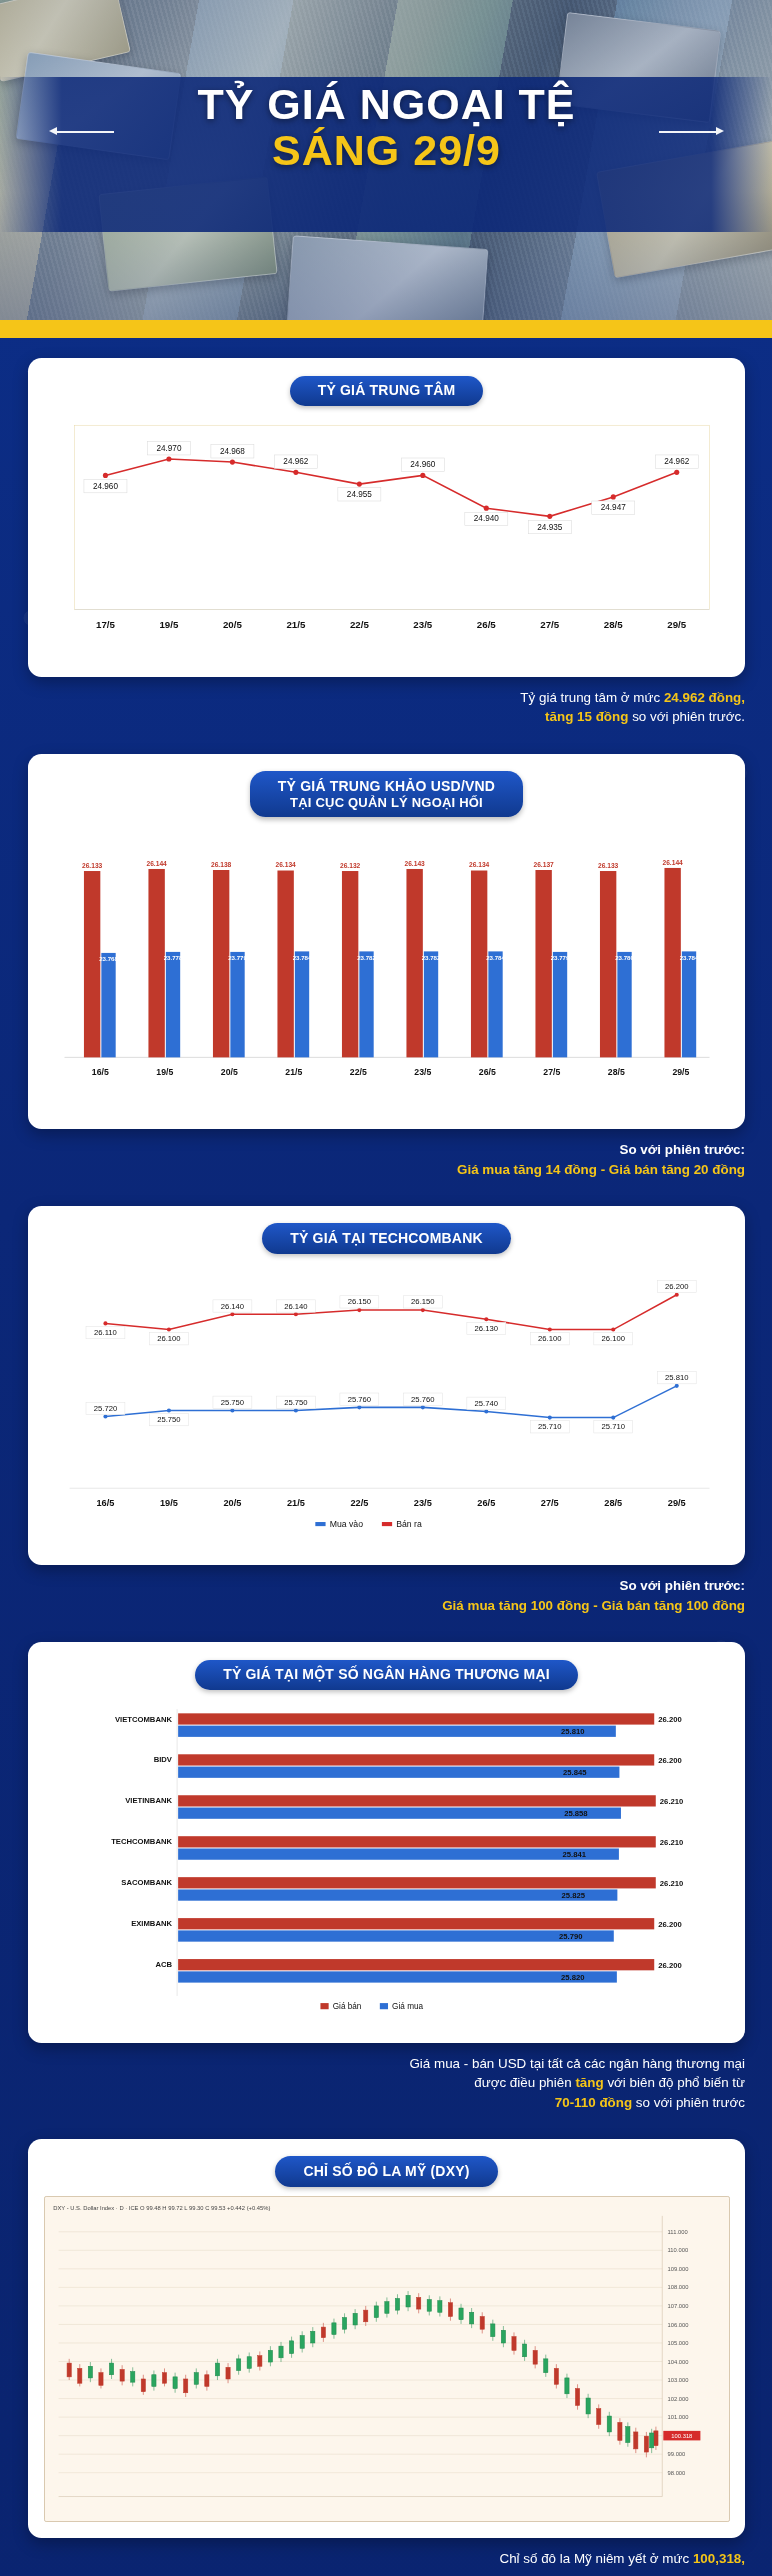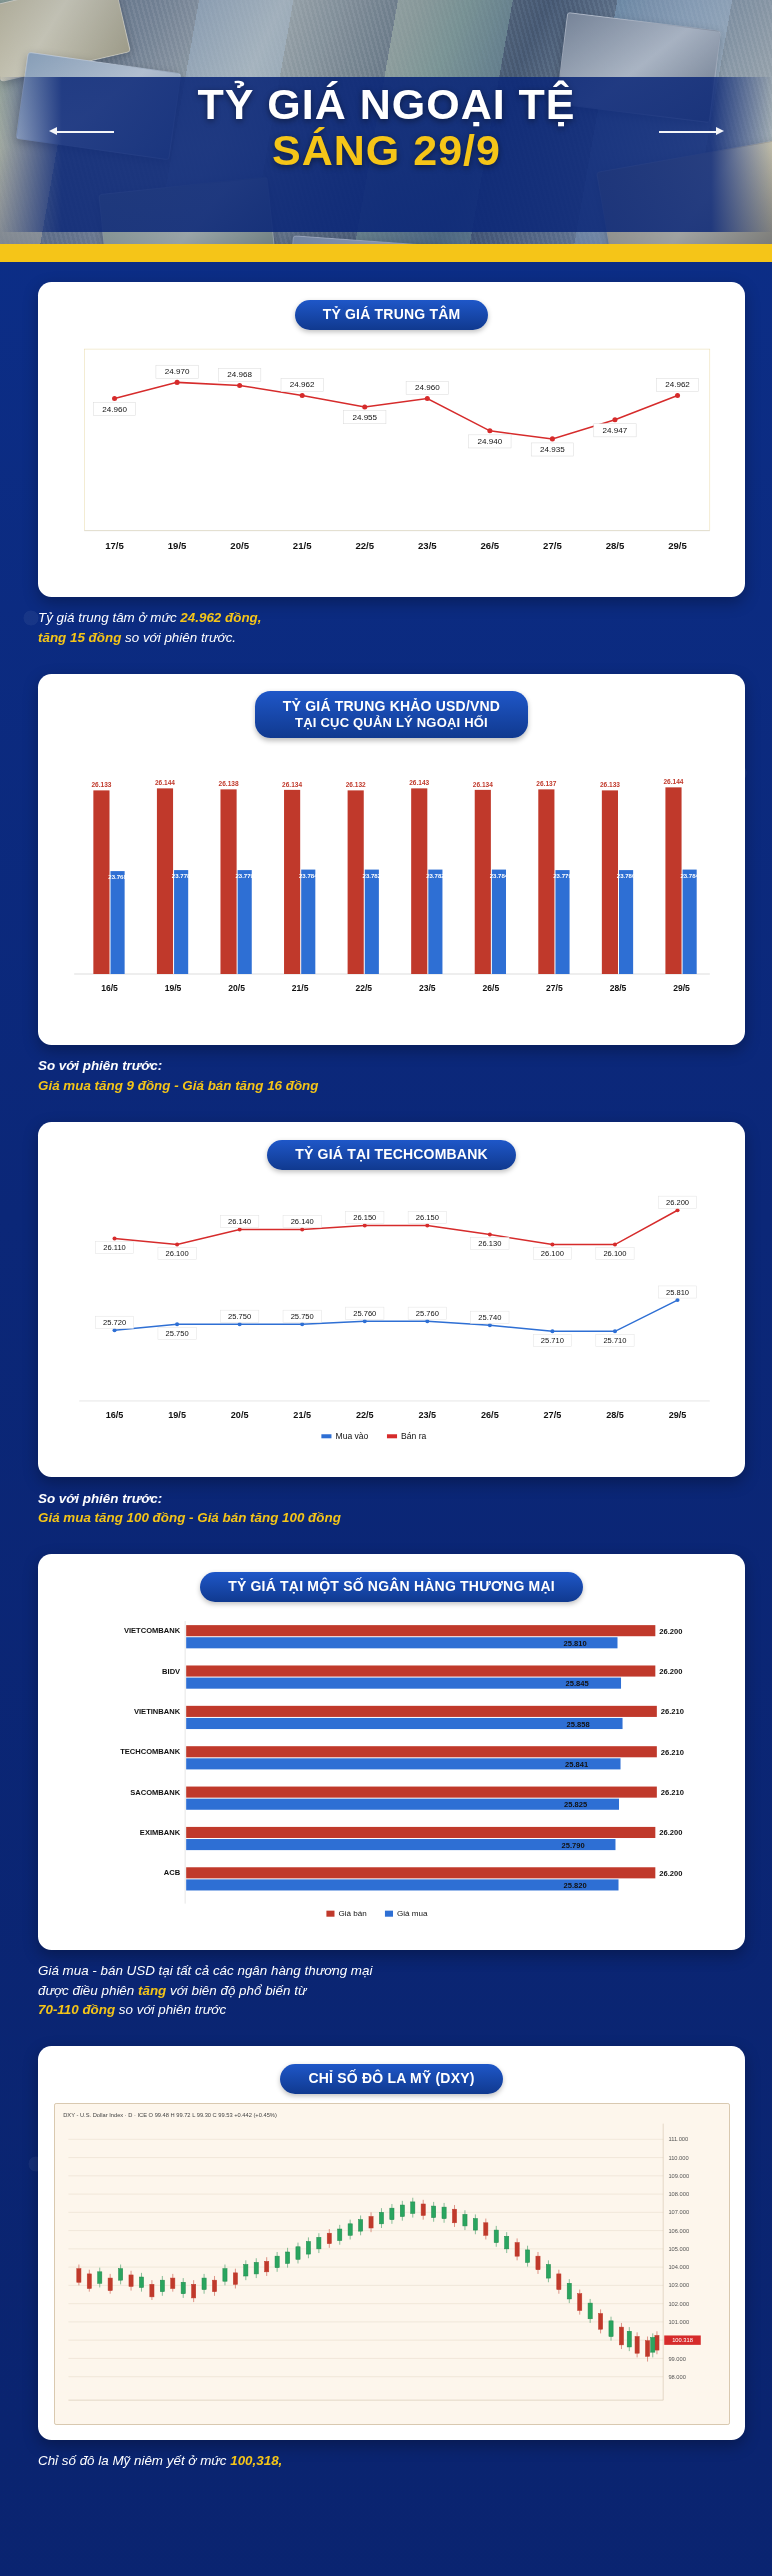--- a/index.html
+++ b/index.html
@@ -20,21 +20,21 @@
       radial-gradient(circle at 721px 1649px, rgba(255,255,255,0.05) 0 8.2px, transparent 8.8px),
       radial-gradient(circle at 36px 2164px, rgba(255,255,255,0.05) 0 7.2px, transparent 7.7px),
       radial-gradient(circle at 732px 2628px, rgba(255,255,255,0.05) 0 9.3px, transparent 9.8px),
       linear-gradient(180deg,#0c2f8a 0%, #0b2778 35%, #0a2470 70%, #0b2577 100%);
     overflow: hidden;
   }
 
   
   .hero {
     position: relative;
-    height: 244px;
+    height: 320px;
     overflow: hidden;
     background:
       linear-gradient(115deg, #6c7f8d 0%, #8d9aa4 18%, #b9c2bd 32%, #7e8d93 48%, #55677a 62%, #8ea0ae 78%, #c9cfc6 100%);
   }
   .hero .money {
     position: absolute; inset: 0;
     background:
       linear-gradient(100deg, rgba(210,200,160,.75) 0 82px, transparent 82px 196px, rgba(160,180,200,.55) 196px 289px, transparent 289px 392px, rgba(190,200,170,.6) 392px 505px, transparent 505px 608px, rgba(170,190,210,.5) 608px 721px, transparent 721px),
       repeating-linear-gradient(75deg, rgba(255,255,255,.06) 0 2.1px, rgba(0,0,0,.05) 2.1px 4.6px);
     mix-blend-mode: overlay;
@@ -98,21 +98,21 @@
   }
   .hal-left::after { left: -8.2px; border-right: 8.2px solid #fff; }
   .hal-right::after { right: -8.2px; border-left: 8.2px solid #fff; }
 
   .yellow-strip {
     height: 17.5px;
     background: #f5c518;
   }
 
   
-  .section { padding: 20.6px 28px 5.2px; margin-left: 10px; }
+  .section { padding: 20.6px 28px 5.2px; }
   .card {
     background: #ffffff;
     border-radius: 13.4px;
     padding: 17.5px 15.5px 15.5px;
     box-shadow: 0 5.2px 14.4px rgba(0,0,0,.28);
   }
   .ribbon-wrap { text-align: center; margin-bottom: 9.3px; }
   .ribbon {
     display: inline-block;
     position: relative;
@@ -135,25 +135,24 @@
     width: 30px; height: 13.4px;
     transform: translateY(-50%);
     background: linear-gradient(180deg,#174bb0,#0d2f78);
     z-index: -1;
   }
   .ribbon::before { left: -23px; clip-path: polygon(0 0, 100% 18%, 100% 82%, 0 100%, 18% 50%); }
   .ribbon::after { right: -23px; clip-path: polygon(0 18%, 100% 0, 82% 50%, 100% 100%, 0 82%); }
 
   .note {
     margin: 11.3px 0 1px;
-    text-align: left;
+    text-align: right;
     color: #ffffff;
     font-size: 13.4px;
     line-height: 1.45;
-    font-style: italic;
   }
   .note b { color: #f5c518; }
   .note .strong-white { color: #ffffff; font-weight: 700; }
 
   
   .chart-box { position: relative; }
   svg.chart { display: block; width: 100%; }
 
   
   .dxy-frame {
@@ -359,21 +358,21 @@
             <rect x="1246" y="243" width="28" height="207" fill="#2e6fd4"></rect>
             <text x="1228" y="74" font-size="13" fill="#c0392b" font-weight="bold" text-anchor="middle">26.144</text>
             <text x="1260" y="259" font-size="12" fill="#ffffff" font-weight="bold" text-anchor="middle">23.784</text>
             <text x="1244" y="484" font-size="17" fill="#111" font-weight="bold" text-anchor="middle">29/5</text>
           </g>
         </svg>
       </div>
     </div>
     <div class="note">
       <span class="strong-white">So với phiên trước:</span><br>
-      <b>Giá mua tăng 9 đồng - Giá bán tăng 16 đồng</b>
+      <b>Giá mua tăng 14 đồng - Giá bán tăng 20 đồng</b>
     </div>
   </div>
 
   <div class="section">
     <div class="card">
       <div class="ribbon-wrap">
         <div class="ribbon">TỶ GIÁ TẠI TECHCOMBANK</div>
       </div>
       <div class="chart-box">
         <svg class="chart" viewBox="0 0 1340 560" preserveAspectRatio="xMidYMid meet">

